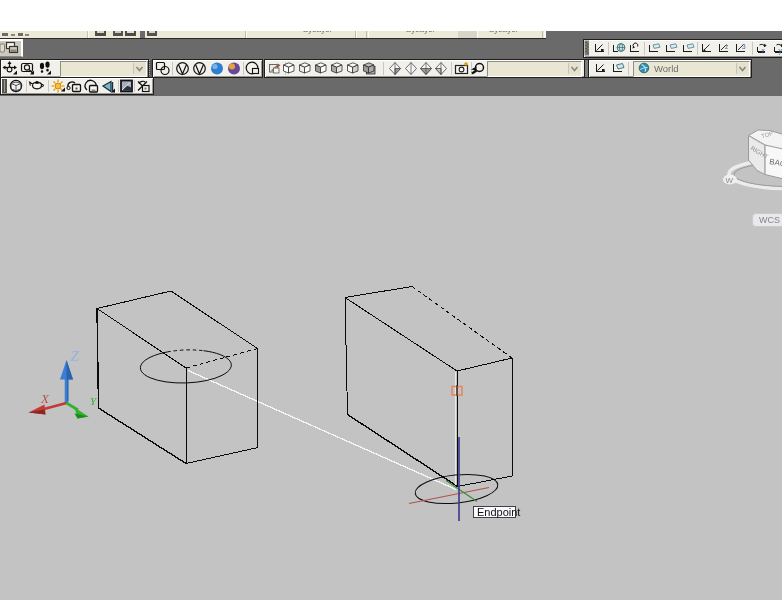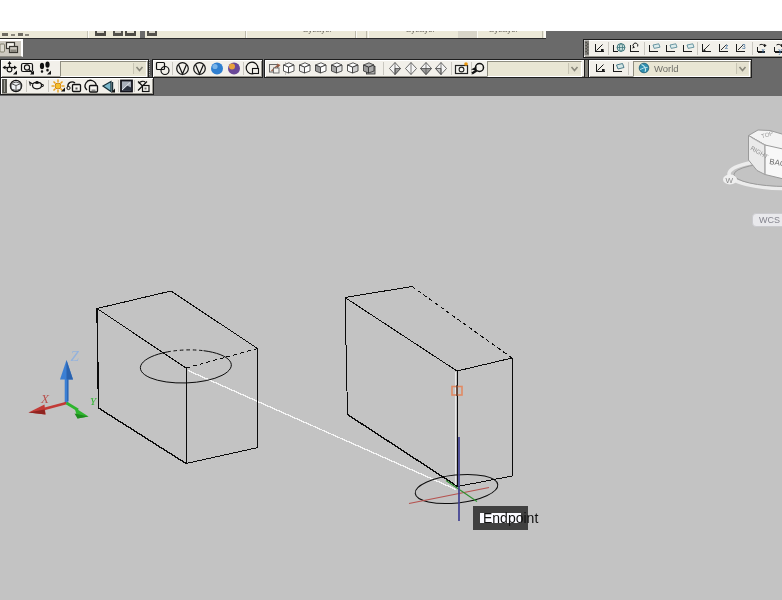--- a/index.html
+++ b/index.html
@@ -405,17 +405,17 @@
       <polygon points="748.5,104.5 758,99 770,99.5 792,106 782,121 765,114" fill="#f3f3f3" stroke="#9a9a9a" stroke-width="1"></polygon>
       <polygon points="748.5,104.5 765,114 765,143.5 757,139.5 748.5,129" fill="#eaeaea" stroke="#9a9a9a" stroke-width="1"></polygon>
       <polygon points="765,114 792,120 792,150 765,143.5" fill="#f8f8f8" stroke="#9a9a9a" stroke-width="1"></polygon>
       <path d="M752,107 L765,114.5 M765,118 L765,143.5" fill="none" stroke="#b8b8b8" stroke-width="0.8"></path>
       <text x="750" y="118.5" font-size="6.2" fill="#8f8f8f" transform="rotate(30 750 118.5)" font-family="Liberation Sans">RIGHT</text>
       <text x="769" y="133" font-size="8" fill="#6e6e6e" transform="rotate(9 769 133)" font-family="Liberation Sans">BACK</text>
       <text x="762" y="107.5" font-size="6" fill="#9a9a9a" transform="rotate(-17 762 107.5)" font-family="Liberation Sans">TOP</text>
     </g>
   </svg>
 
-  <div class="abs" style="left:473px;top:475px;width:38px;height:10px;background:#fafaff;border:7px solid #404040;font-size:14px;color:#111;line-height:10px;padding-left:3px;z-index:20;">Endpoint</div>
+  <div class="abs" style="left:473px;top:475px;width:38px;height:10px;background:#fafaff;border:1px solid #404040;font-size:11px;color:#111;line-height:10px;padding-left:3px;z-index:20;">Endpoint</div>
 
   <div class="abs" style="left:752px;top:182px;width:45px;height:12px;background:#e9e9ec;border:1px solid #cacace;border-radius:4px;font-size:9px;color:#84848e;line-height:12px;padding-left:6px;z-index:20;">WCS</div>
 
 </div>
 
 </body></html>

